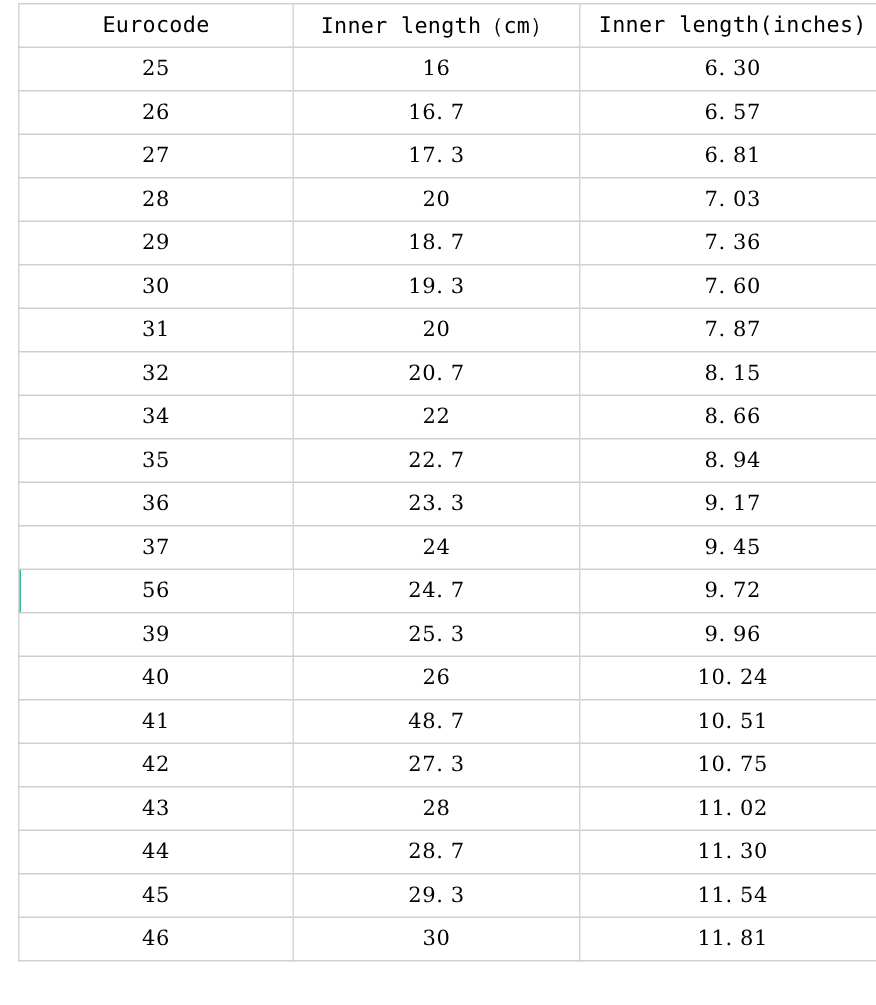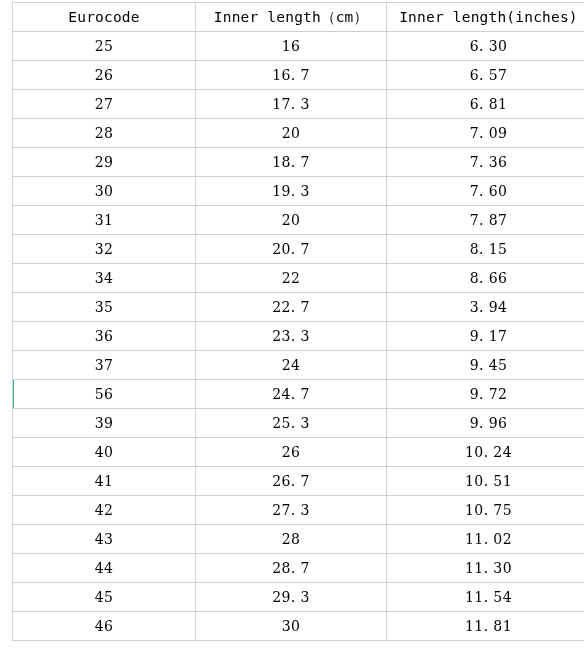--- a/index.html
+++ b/index.html
@@ -101,21 +101,21 @@
         <td><span class="num">6. 57</span></td>
       </tr>
       <tr>
         <td><span class="num">27</span></td>
         <td><span class="num">17. 3</span></td>
         <td><span class="num">6. 81</span></td>
       </tr>
       <tr>
         <td><span class="num">28</span></td>
         <td><span class="num">20</span></td>
-        <td><span class="num">7. 09</span></td>
+        <td><span class="num">7. 03</span></td>
       </tr>
       <tr>
         <td><span class="num">29</span></td>
         <td><span class="num">18. 7</span></td>
         <td><span class="num">7. 36</span></td>
       </tr>
       <tr>
         <td><span class="num">30</span></td>
         <td><span class="num">19. 3</span></td>
         <td><span class="num">7. 60</span></td>
@@ -131,21 +131,21 @@
         <td><span class="num">8. 15</span></td>
       </tr>
       <tr>
         <td><span class="num">34</span></td>
         <td><span class="num">22</span></td>
         <td><span class="num">8. 66</span></td>
       </tr>
       <tr>
         <td><span class="num">35</span></td>
         <td><span class="num">22. 7</span></td>
-        <td><span class="num">3. 94</span></td>
+        <td><span class="num">8. 94</span></td>
       </tr>
       <tr>
         <td><span class="num">36</span></td>
         <td><span class="num">23. 3</span></td>
         <td><span class="num">9. 17</span></td>
       </tr>
       <tr>
         <td><span class="num">37</span></td>
         <td><span class="num">24</span></td>
         <td><span class="num">9. 45</span></td>
@@ -160,21 +160,21 @@
         <td><span class="num">25. 3</span></td>
         <td><span class="num">9. 96</span></td>
       </tr>
       <tr>
         <td><span class="num">40</span></td>
         <td><span class="num">26</span></td>
         <td><span class="num">10. 24</span></td>
       </tr>
       <tr>
         <td><span class="num">41</span></td>
-        <td><span class="num">26. 7</span></td>
+        <td><span class="num">48. 7</span></td>
         <td><span class="num">10. 51</span></td>
       </tr>
       <tr>
         <td><span class="num">42</span></td>
         <td><span class="num">27. 3</span></td>
         <td><span class="num">10. 75</span></td>
       </tr>
       <tr>
         <td><span class="num">43</span></td>
         <td><span class="num">28</span></td>

